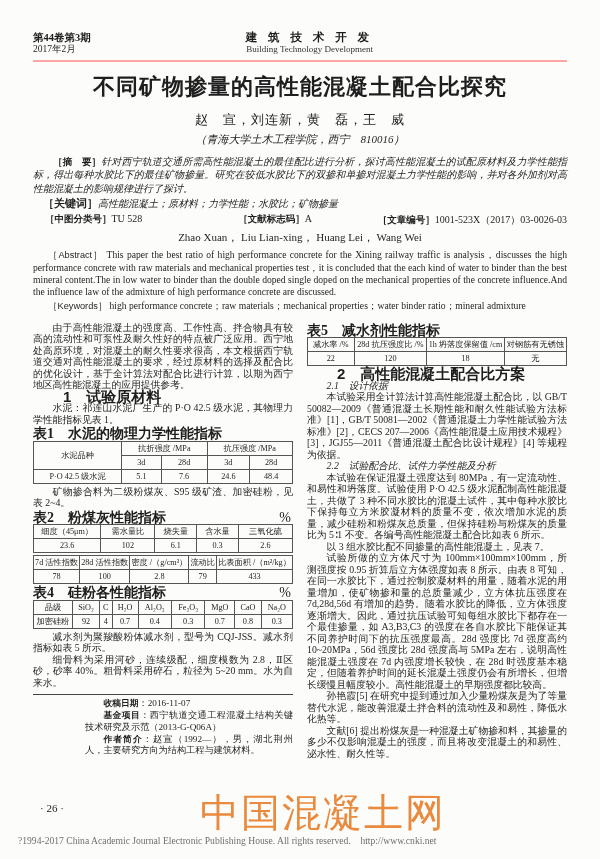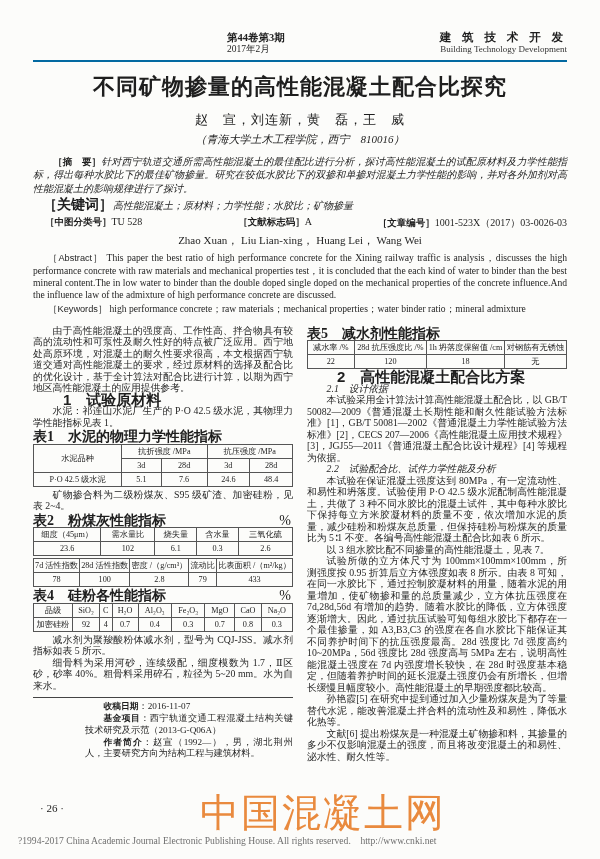--- a/index.html
+++ b/index.html
@@ -3,41 +3,41 @@
 <meta charset="utf-8">
 <style>
   html,body{margin:0;padding:0;background:#888;}
   .page{
     position:relative;width:600px;height:859px;margin:0 auto;
     background:#fcfcfa;color:#1e1e1e;overflow:hidden;
     font-family:"Liberation Serif","DejaVu Serif",serif;
   }
   .inner{padding:30px 33px 0 33px;}
   
-  .jhead{display:flex;justify-content:flex-end;align-items:flex-end;
-    border-bottom:2px solid #0369a1;padding-bottom:4px;}
+  .jhead{display:flex;justify-content:flex-start;align-items:flex-end;
+    border-bottom:2px solid #fca5a5;padding-bottom:4px;}
   .jhead .blk{line-height:1.25;}
   .jhead .l{text-align:left;width:150px;}
   .jhead .c{text-align:center;flex:1;}
   .jhead .r{text-align:right;width:190px;}
   .jh-cn{font-size:11.5px;font-weight:bold;}
   .jh-cn.sp{letter-spacing:4px;}
   .jh-en{font-size:9px;color:#333;}
   .jh-issue{font-size:10.5px;font-weight:bold;}
   .jh-date{font-size:9.5px;}
   
   .title-cn{margin-top:10px;text-align:center;font-size:22px;font-weight:bold;letter-spacing:1px;}
   .authors-cn{margin-top:9px;text-align:center;font-size:13px;letter-spacing:1px;}
   .affil{margin-top:3px;text-align:center;font-size:11px;font-style:italic;}
   
   .absblk{margin-top:8px;font-size:10px;line-height:13.6px;text-align:justify;font-style:italic;}
   .absblk .lab{font-weight:bold;font-style:normal;font-family:"Liberation Sans","DejaVu Sans",sans-serif;font-size:9.5px;}
   .absblk p{margin:0;text-indent:2em;}
   .kwline{margin-top:1px;font-size:10px;font-style:italic;text-indent:1em;}
-  .kwline .lab{font-weight:bold;font-style:normal;font-family:"Liberation Sans","DejaVu Sans",sans-serif;font-size:14px;}
+  .kwline .lab{font-weight:bold;font-style:normal;font-family:"Liberation Sans","DejaVu Sans",sans-serif;font-size:11px;}
   .metarow{display:flex;margin-top:2px;font-size:10px;padding-left:12px;}
   .metarow .mitem{white-space:nowrap;}
   .metarow .m1{width:205px;}
   .metarow .m2{width:148px;}
   .metarow .lab{font-weight:bold;font-family:"Liberation Sans","DejaVu Sans",sans-serif;font-size:9.5px;}
   
   .title-en{margin-top:9px;text-align:center;font-size:15.5px;font-weight:bold;line-height:19px;}
   .authors-en{margin-top:3px;text-align:center;font-size:11px;}
   .abs-en{margin-top:4px;font-size:9.6px;line-height:11.8px;text-align:justify;}
   .abs-en p{margin:0;text-indent:1.6em;}
@@ -202,21 +202,21 @@
             <td>0.4</td>
             <td>0.3</td>
             <td>0.7</td>
             <td>0.8</td>
             <td>0.3</td>
           </tr>
         </tbody>
           </table>
 
         <p>减水剂为聚羧酸粉体减水剂，型号为 CQJ-JSS。减水剂指标如表 5 所示。</p>
-        <p>细骨料为采用河砂，连续级配，细度模数为 1.7，Ⅱ区砂，砂率 40%。粗骨料采用碎石，粒径为 5~20 mm。水为自来水。</p>
+        <p>细骨料为采用河砂，连续级配，细度模数为 2.8，Ⅱ区砂，砂率 40%。粗骨料采用碎石，粒径为 5~20 mm。水为自来水。</p>
 
         <div class="fnblock">
           <p class="fn"><span class="lab">收稿日期</span><span>：2016-11-07</span></p>
           <p class="fn"><span class="lab">基金项目</span><span>：西宁轨道交通工程混凝土结构关键技术研究及示范（2013-G-Q06A）</span></p>
           <p class="fn"><span class="lab">作者简介</span><span>：赵宣（1992—），男，湖北荆州人，主要研究方向为结构工程与建筑材料。</span></p>
         </div>
       </div>
 
       <div class="col">
         <div class="tcap"><span>表5　减水剂性能指标</span></div>

